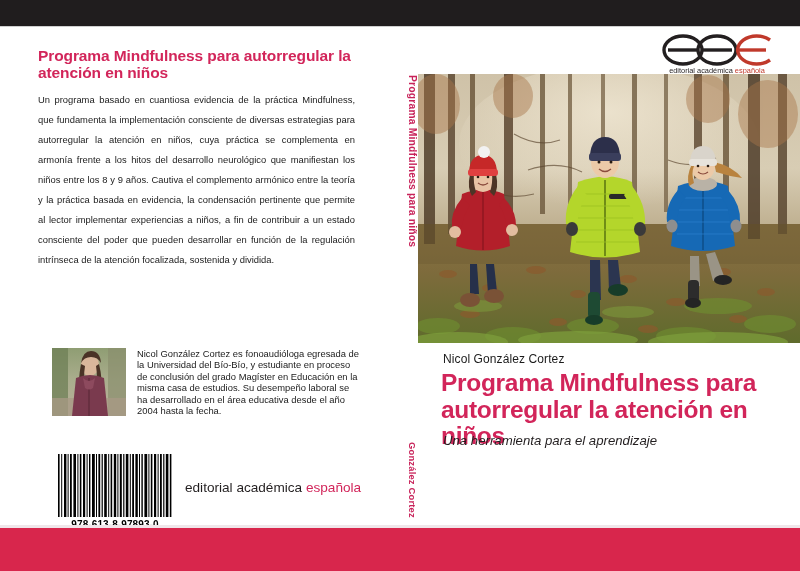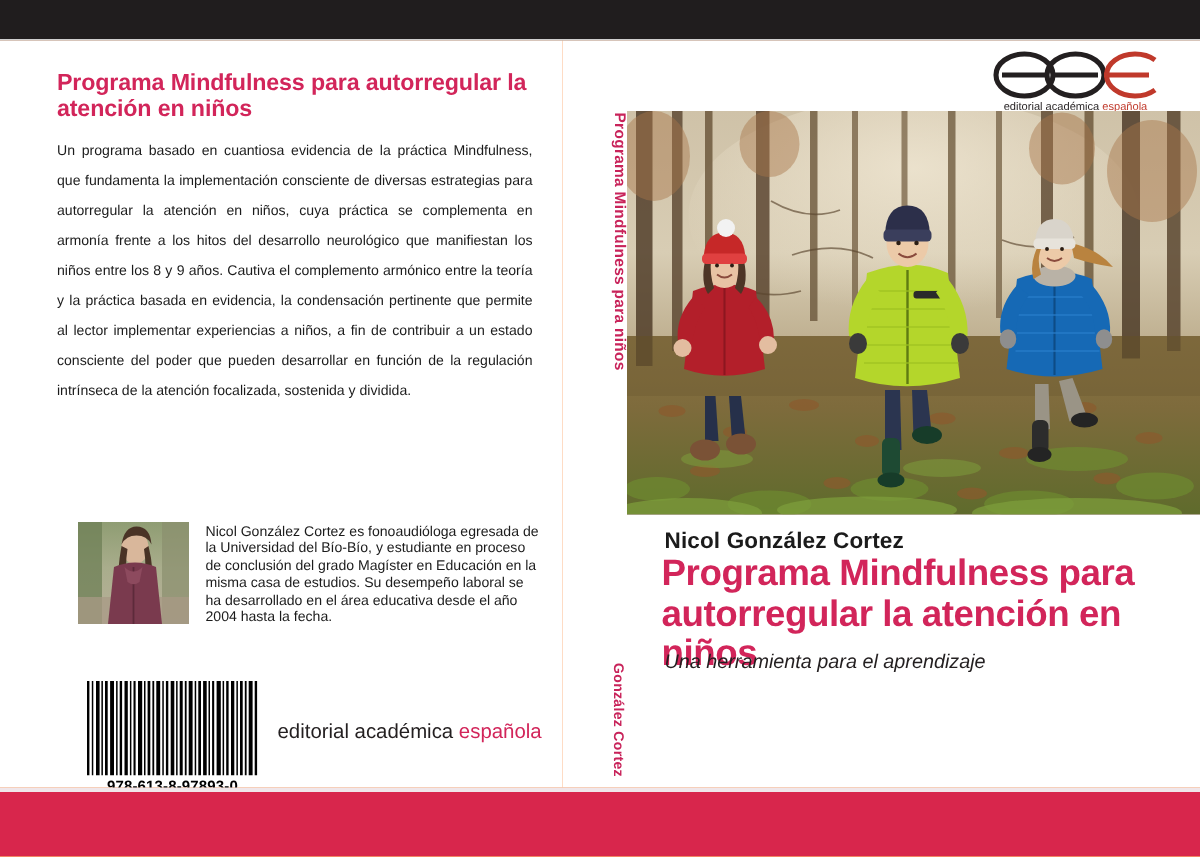--- a/index.html
+++ b/index.html
@@ -2,21 +2,21 @@
 <html><head>
 <meta charset="utf-8">
 <style>
   html,body{margin:0;padding:0;}
   body{
     width:800px;height:571px;
     background:#ffffff;
     font-family:"Liberation Sans", sans-serif;
     overflow:hidden;
   }
-  .cover{position:relative;width:800px;height:571px;background:#f97316;}
+  .cover{position:relative;width:800px;height:571px;background:#fef9c3;}
 
   
   .band-top{
     position:absolute;left:0;top:0;width:800px;height:27px;
     background:#201d1e;
     border-bottom:1px solid #cfcfcf;
     box-sizing:border-box;
   }
   
   .band-bottom{
@@ -124,23 +124,22 @@
   }
   .eae-logo svg{display:block;}
   .front-photo{
     position:absolute;left:0px;top:47px;width:382px;height:269px;
     overflow:hidden;
     background:#7d6a4f;
   }
   .front-photo svg{display:block;}
   .front-author{
     position:absolute;left:25px;top:325px;
-    font-size:15px;color:#1b1b1b;
+    font-size:12px;color:#1b1b1b;
     letter-spacing:0.1px;
-    font-weight:bold;
   }
   .front-title{
     position:absolute;left:23px;top:343px;width:350px;
     color:#d2255a;
     font-weight:bold;
     font-size:24.5px;
     line-height:26.5px;
     letter-spacing:-0.3px;
   }
   .front-subtitle{

